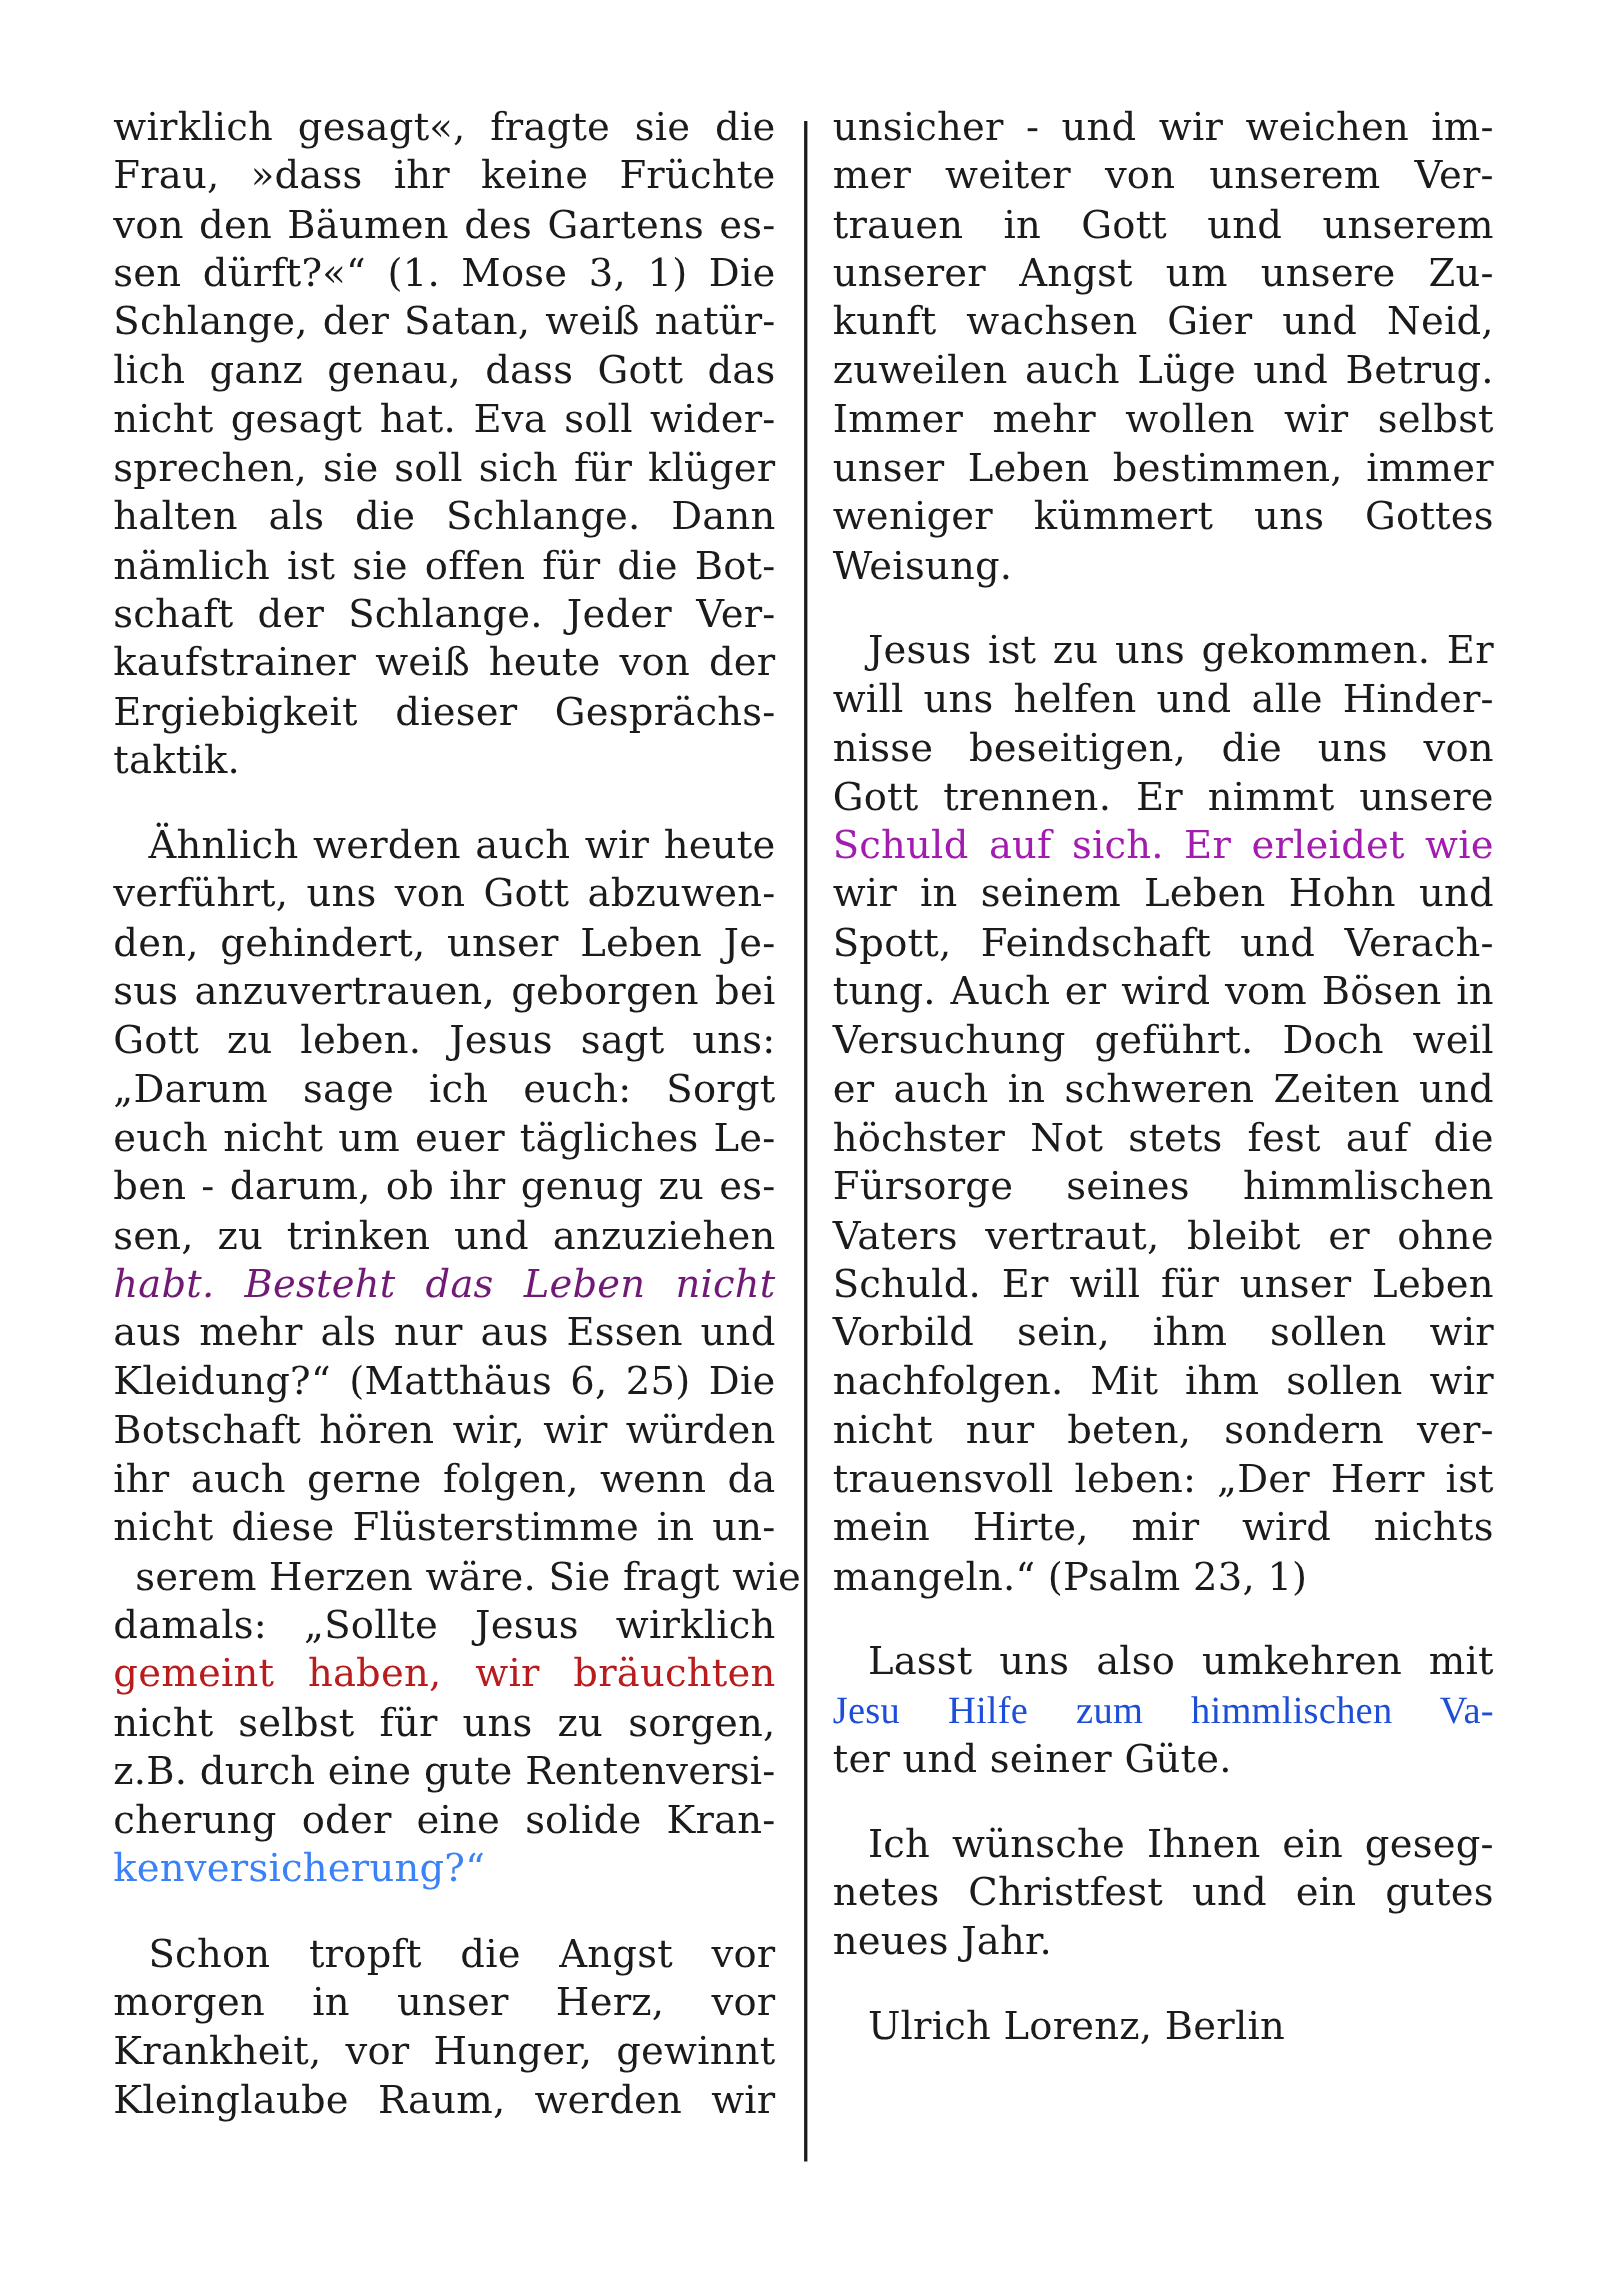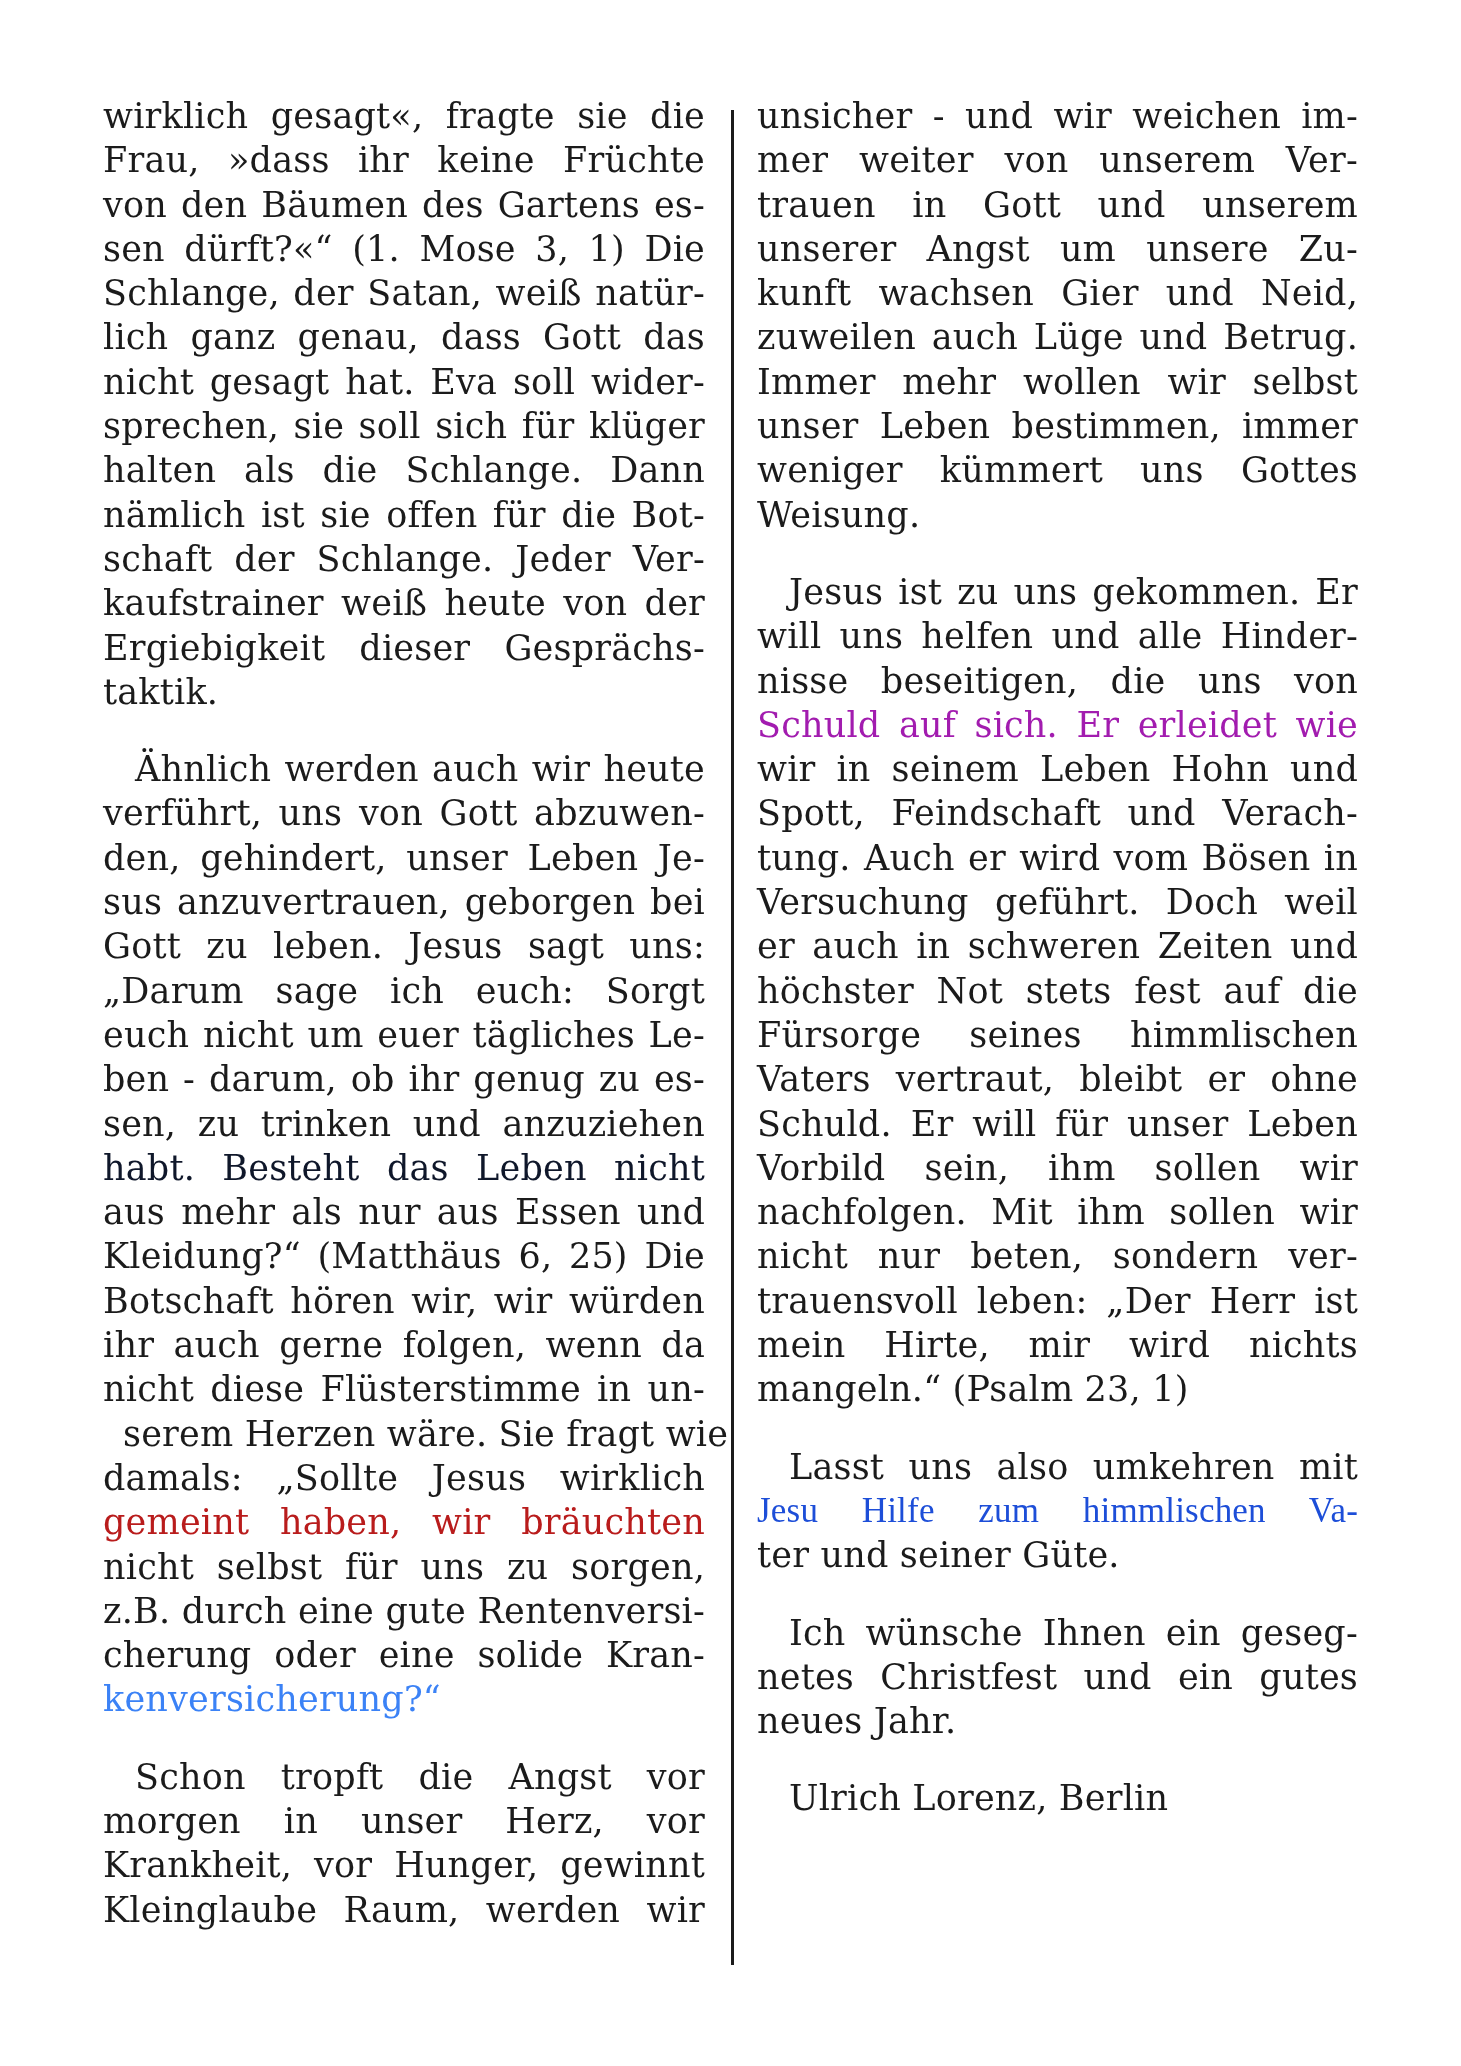--- a/index.html
+++ b/index.html
@@ -74,21 +74,21 @@
       <div class="paragraph">
         <div class="line indent" style="color: rgb(27, 27, 27);">Ähnlich werden auch wir heute</div>
         <div class="line" style="color: rgb(27, 27, 27);">verführt, uns von Gott abzuwen-</div>
         <div class="line" style="color: rgb(27, 27, 27);">den, gehindert, unser Leben Je-</div>
         <div class="line" style="color: rgb(27, 27, 27);">sus anzuvertrauen, geborgen bei</div>
         <div class="line" style="color: rgb(27, 27, 27);">Gott zu leben. Jesus sagt uns:</div>
         <div class="line" style="color: rgb(27, 27, 27);">„Darum sage ich euch: Sorgt</div>
         <div class="line" style="color: rgb(27, 27, 27);">euch nicht um euer tägliches Le-</div>
         <div class="line" style="color: rgb(27, 27, 27);">ben - darum, ob ihr genug zu es-</div>
         <div class="line" style="color: rgb(27, 27, 27);">sen, zu trinken und anzuziehen</div>
-        <div class="line" style="color: #0f172a;">habt. Besteht das Leben nicht</div>
+        <div class="line" style="color: #701a75; font-style: italic;">habt. Besteht das Leben nicht</div>
         <div class="line" style="color: rgb(27, 27, 27);">aus mehr als nur aus Essen und</div>
         <div class="line" style="color: rgb(27, 27, 27);">Kleidung?“ (Matthäus 6, 25) Die</div>
         <div class="line" style="color: rgb(27, 27, 27);">Botschaft hören wir, wir würden</div>
         <div class="line" style="color: rgb(27, 27, 27);">ihr auch gerne folgen, wenn da</div>
         <div class="line" style="color: rgb(27, 27, 27);">nicht diese Flüsterstimme in un-</div>
         <div class="line" style="color: rgb(27, 27, 27); margin-left: 20px;">serem Herzen wäre. Sie fragt wie</div>
         <div class="line" style="color: rgb(27, 27, 27);">damals: „Sollte Jesus wirklich</div>
         <div class="line" style="color: #b91c1c;">gemeint haben, wir bräuchten</div>
         <div class="line" style="color: rgb(27, 27, 27);">nicht selbst für uns zu sorgen,</div>
         <div class="line" style="color: rgb(27, 27, 27);">z.B. durch eine gute Rentenversi-</div>
@@ -113,20 +113,21 @@
         <div class="line" style="color: rgb(27, 27, 27);">zuweilen auch Lüge und Betrug.</div>
         <div class="line" style="color: rgb(27, 27, 27);">Immer mehr wollen wir selbst</div>
         <div class="line" style="color: rgb(27, 27, 27);">unser Leben bestimmen, immer</div>
         <div class="line" style="color: rgb(27, 27, 27);">weniger kümmert uns Gottes</div>
         <div class="line par-end" style="color: rgb(27, 27, 27);">Weisung.</div>
       </div>
       <div class="paragraph">
         <div class="line indent" style="color: rgb(27, 27, 27);">Jesus ist zu uns gekommen. Er</div>
         <div class="line" style="color: rgb(27, 27, 27);">will uns helfen und alle Hinder-</div>
         <div class="line" style="color: rgb(27, 27, 27);">nisse beseitigen, die uns von</div>
+        <div class="line" style="color: rgb(27, 27, 27);">Gott trennen. Er nimmt unsere</div>
         <div class="line" style="color: #a21caf;">Schuld auf sich. Er erleidet wie</div>
         <div class="line" style="color: rgb(27, 27, 27);">wir in seinem Leben Hohn und</div>
         <div class="line" style="color: rgb(27, 27, 27);">Spott, Feindschaft und Verach-</div>
         <div class="line" style="color: rgb(27, 27, 27);">tung. Auch er wird vom Bösen in</div>
         <div class="line" style="color: rgb(27, 27, 27);">Versuchung geführt. Doch weil</div>
         <div class="line" style="color: rgb(27, 27, 27);">er auch in schweren Zeiten und</div>
         <div class="line" style="color: rgb(27, 27, 27);">höchster Not stets fest auf die</div>
         <div class="line" style="color: rgb(27, 27, 27);">Fürsorge seines himmlischen</div>
         <div class="line" style="color: rgb(27, 27, 27);">Vaters vertraut, bleibt er ohne</div>
         <div class="line" style="color: rgb(27, 27, 27);">Schuld. Er will für unser Leben</div>

